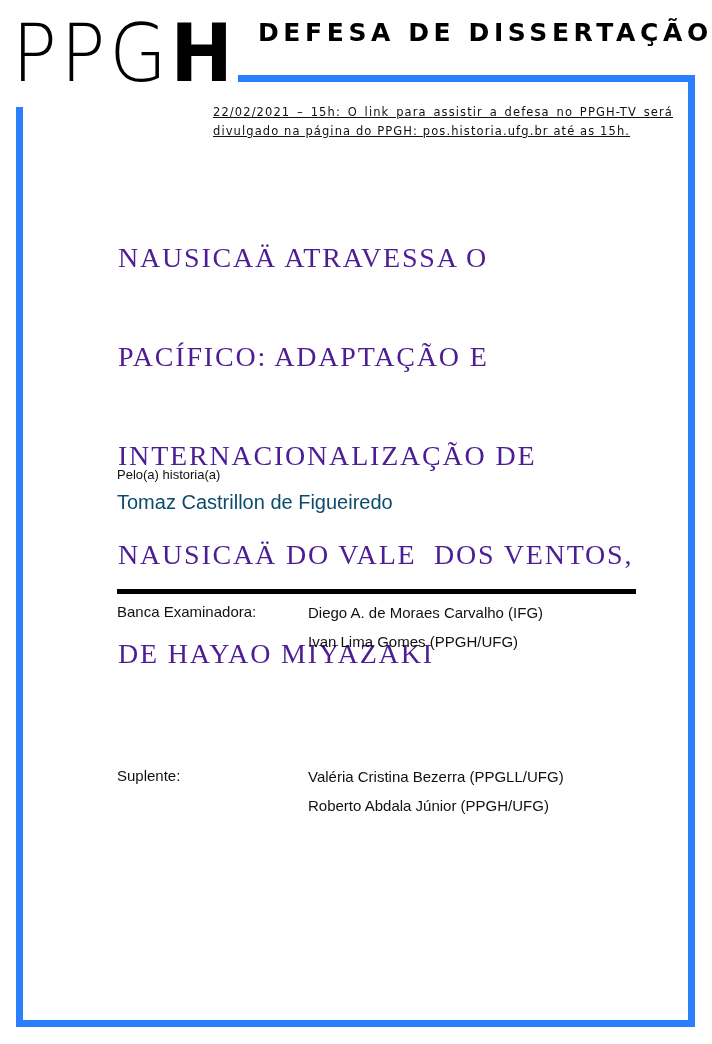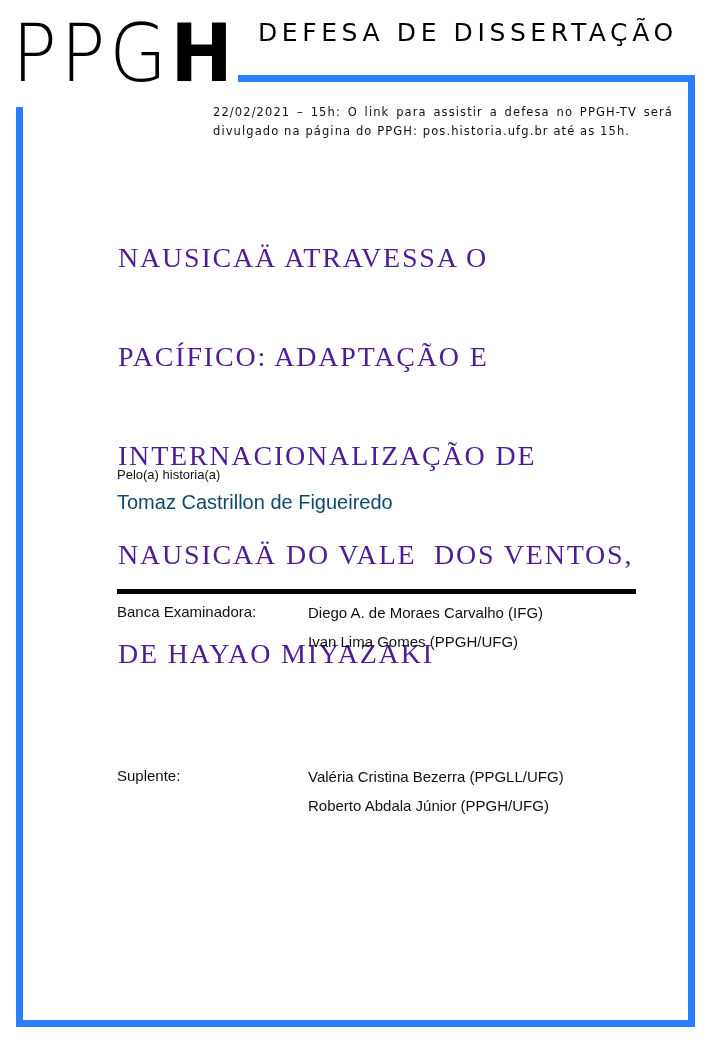--- a/index.html
+++ b/index.html
@@ -3,27 +3,27 @@
   <meta charset="utf-8">
   <style>
     html, body { margin: 0; padding: 0; background: #ffffff; }
     body { width: 712px; height: 1044px; position: relative; overflow: hidden;
       font-family: "Liberation Sans", "DejaVu Sans", sans-serif; color: #111; }
     .logo { position: absolute; left: 12px; top: 14px; font-family: "DejaVu Sans", sans-serif;
       font-size: 80px; line-height: 80px; letter-spacing: 4px; color: #000; font-weight: 300;
       transform: scaleX(0.93); transform-origin: left top; }
     .logo .bold { font-weight: 700; }
     .doc-title { position: absolute; left: 258px; top: 18px; font-family: "DejaVu Sans", sans-serif;
-      font-weight: 400; font-size: 25px; letter-spacing: 4.6px; color: #000; white-space: nowrap; }
+      font-weight: 700; font-size: 25px; letter-spacing: 4.6px; color: #000; white-space: nowrap; }
     .frame-top { position: absolute; left: 238px; top: 75px; width: 457px; height: 7px; background: #2a7fff; }
     .frame-right { position: absolute; left: 688px; top: 75px; width: 7px; height: 952px; background: #2a7fff; }
     .frame-left { position: absolute; left: 16px; top: 107px; width: 7px; height: 920px; background: #2a7fff; }
     .frame-bottom { position: absolute; left: 16px; top: 1020px; width: 679px; height: 7px; background: #2a7fff; }
     .notice { position: absolute; left: 213px; top: 103px; width: 460px; font-family: "DejaVu Sans", sans-serif;
-      font-size: 11.5px; line-height: 19px; letter-spacing: 1.1px; text-align: justify; text-align-last: left; color: #111; }
+      font-size: 11.5px; line-height: 19px; letter-spacing: 1.1px; text-align: justify; text-align-last: left; color: #111; text-decoration: underline; }
     .thesis-title { position: absolute; left: 118px; top: 183px; width: 520px; font-family: Liberation Serif, serif;
       font-size: 28px; line-height: 49.5px; letter-spacing: 1.8px; color: #4c1d95; font-weight: 400; white-space: pre-line; }
     .author-label { position: absolute; left: 117px; top: 467px; font-size: 13px; color: #111; }
     .author-name { position: absolute; left: 117px; top: 491px; font-size: 20px; color: #0c4a6e; }
     .rule { position: absolute; left: 117px; top: 589px; width: 519px; height: 5px; background: #000; }
     .committee { position: absolute; left: 117px; width: 540px; font-size: 15px; color: #111; }
     .committee .label { position: absolute; left: 0; top: 0; }
     .committee .members { position: absolute; left: 191px; top: 0; }
     .committee .member { height: 28.5px; line-height: 20px; white-space: nowrap; }
     .banca { top: 603px; }

